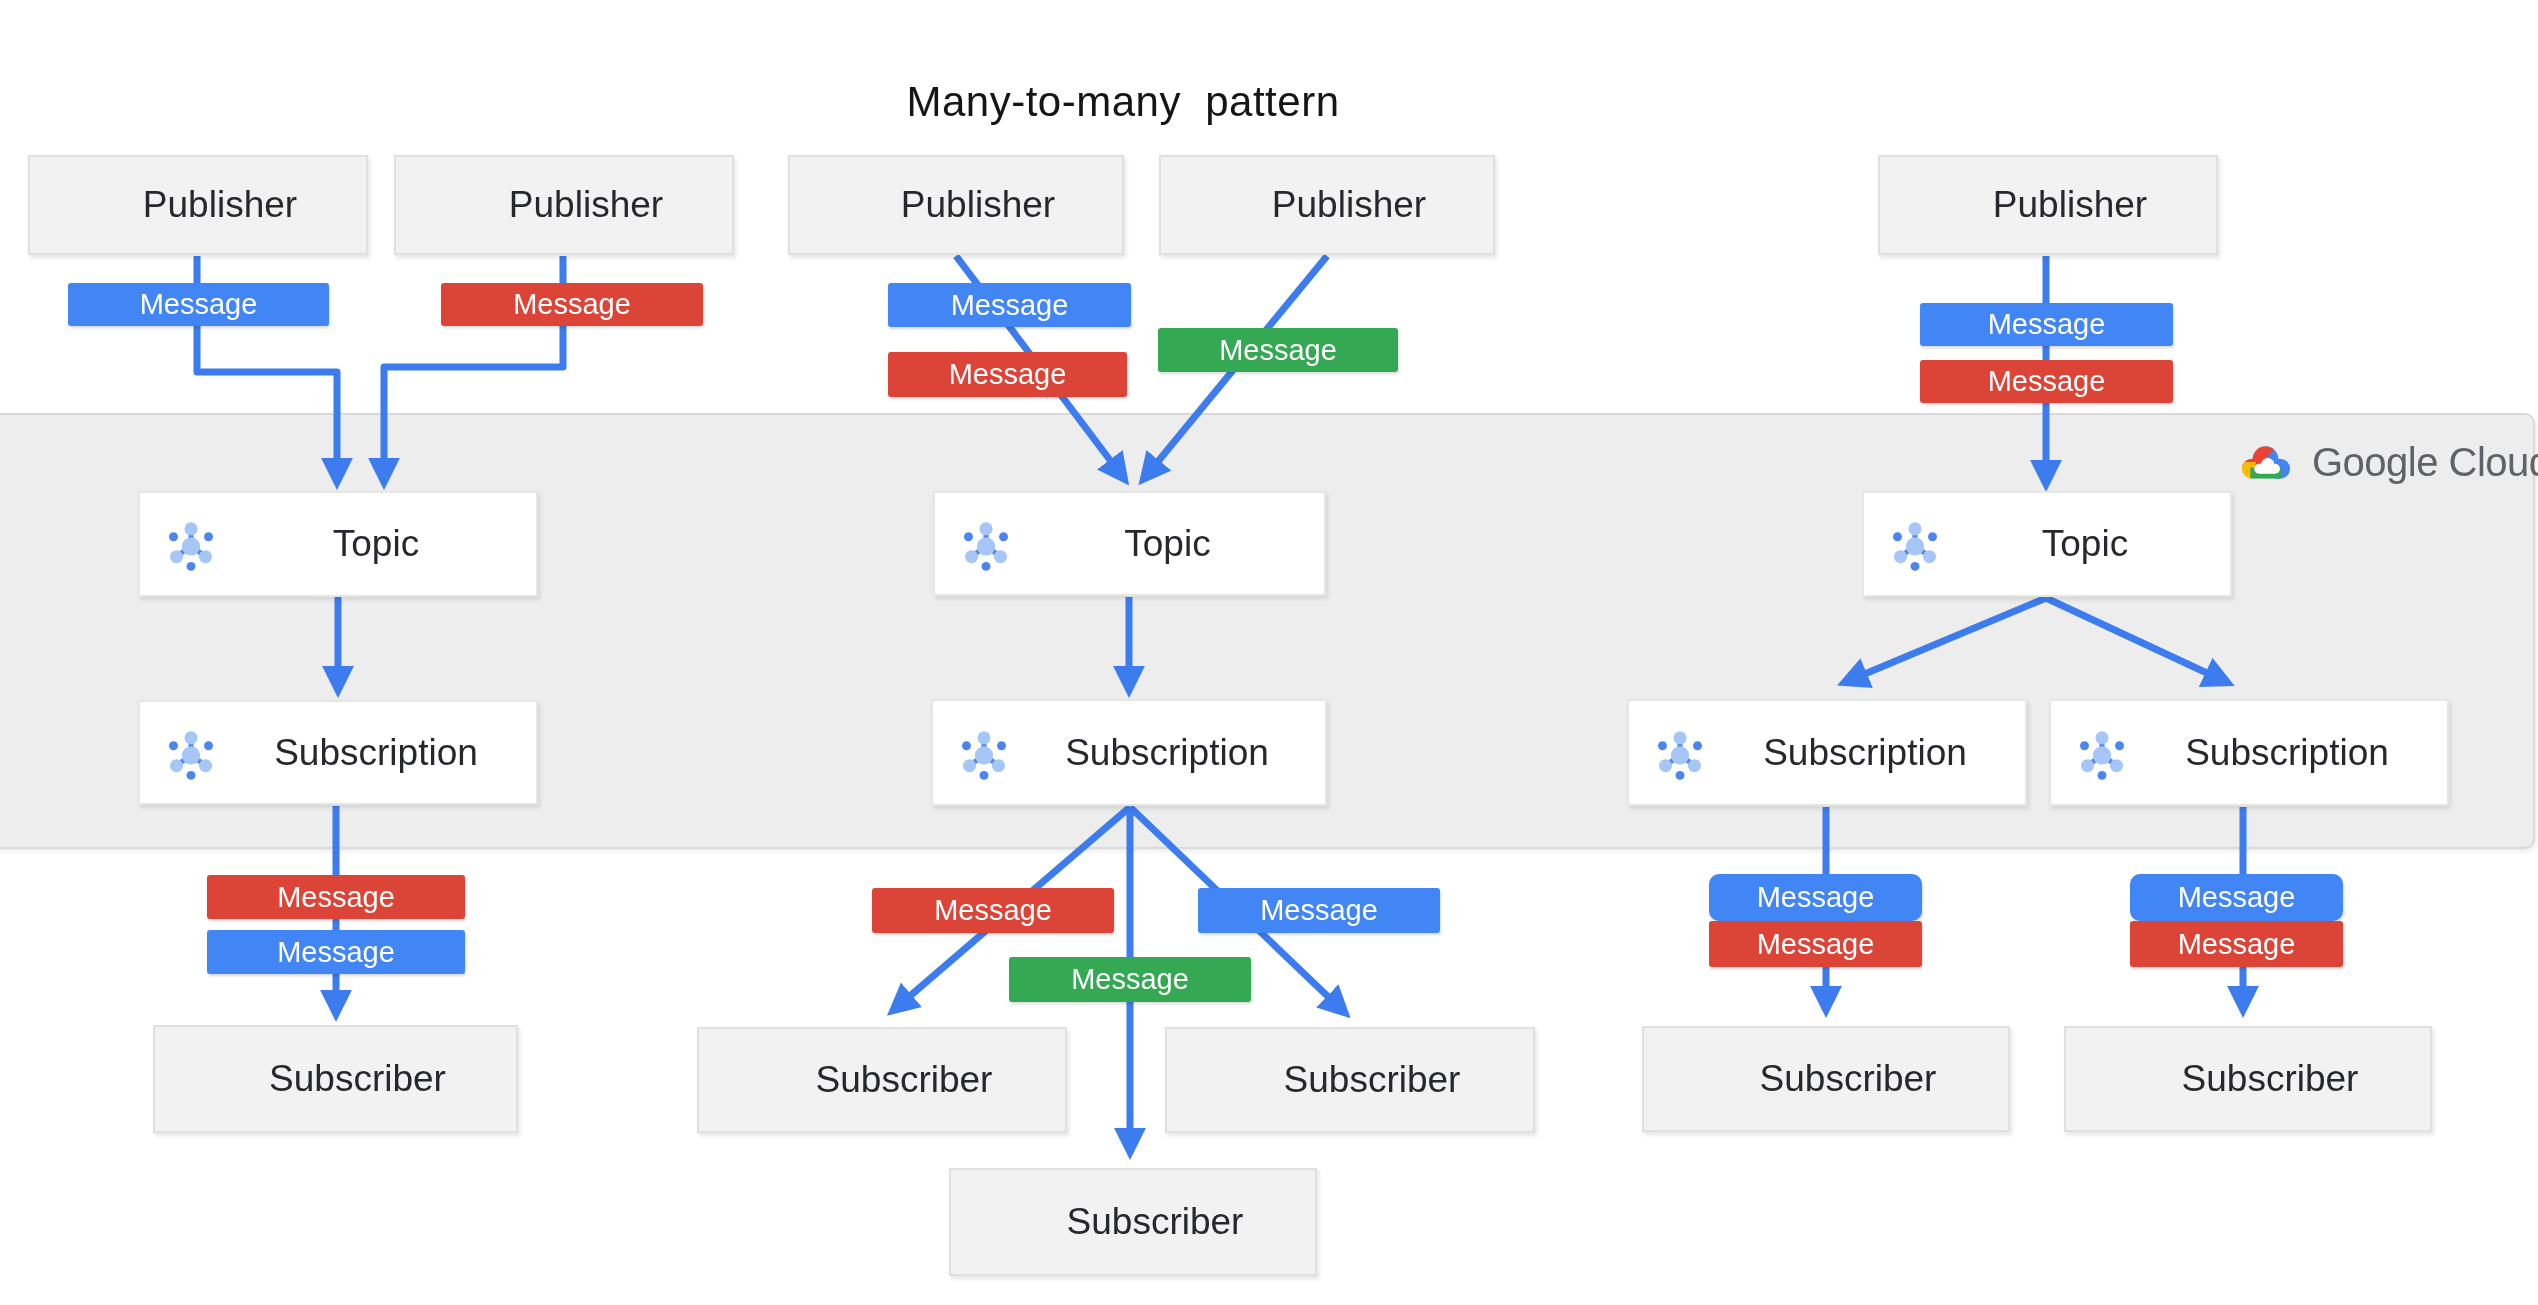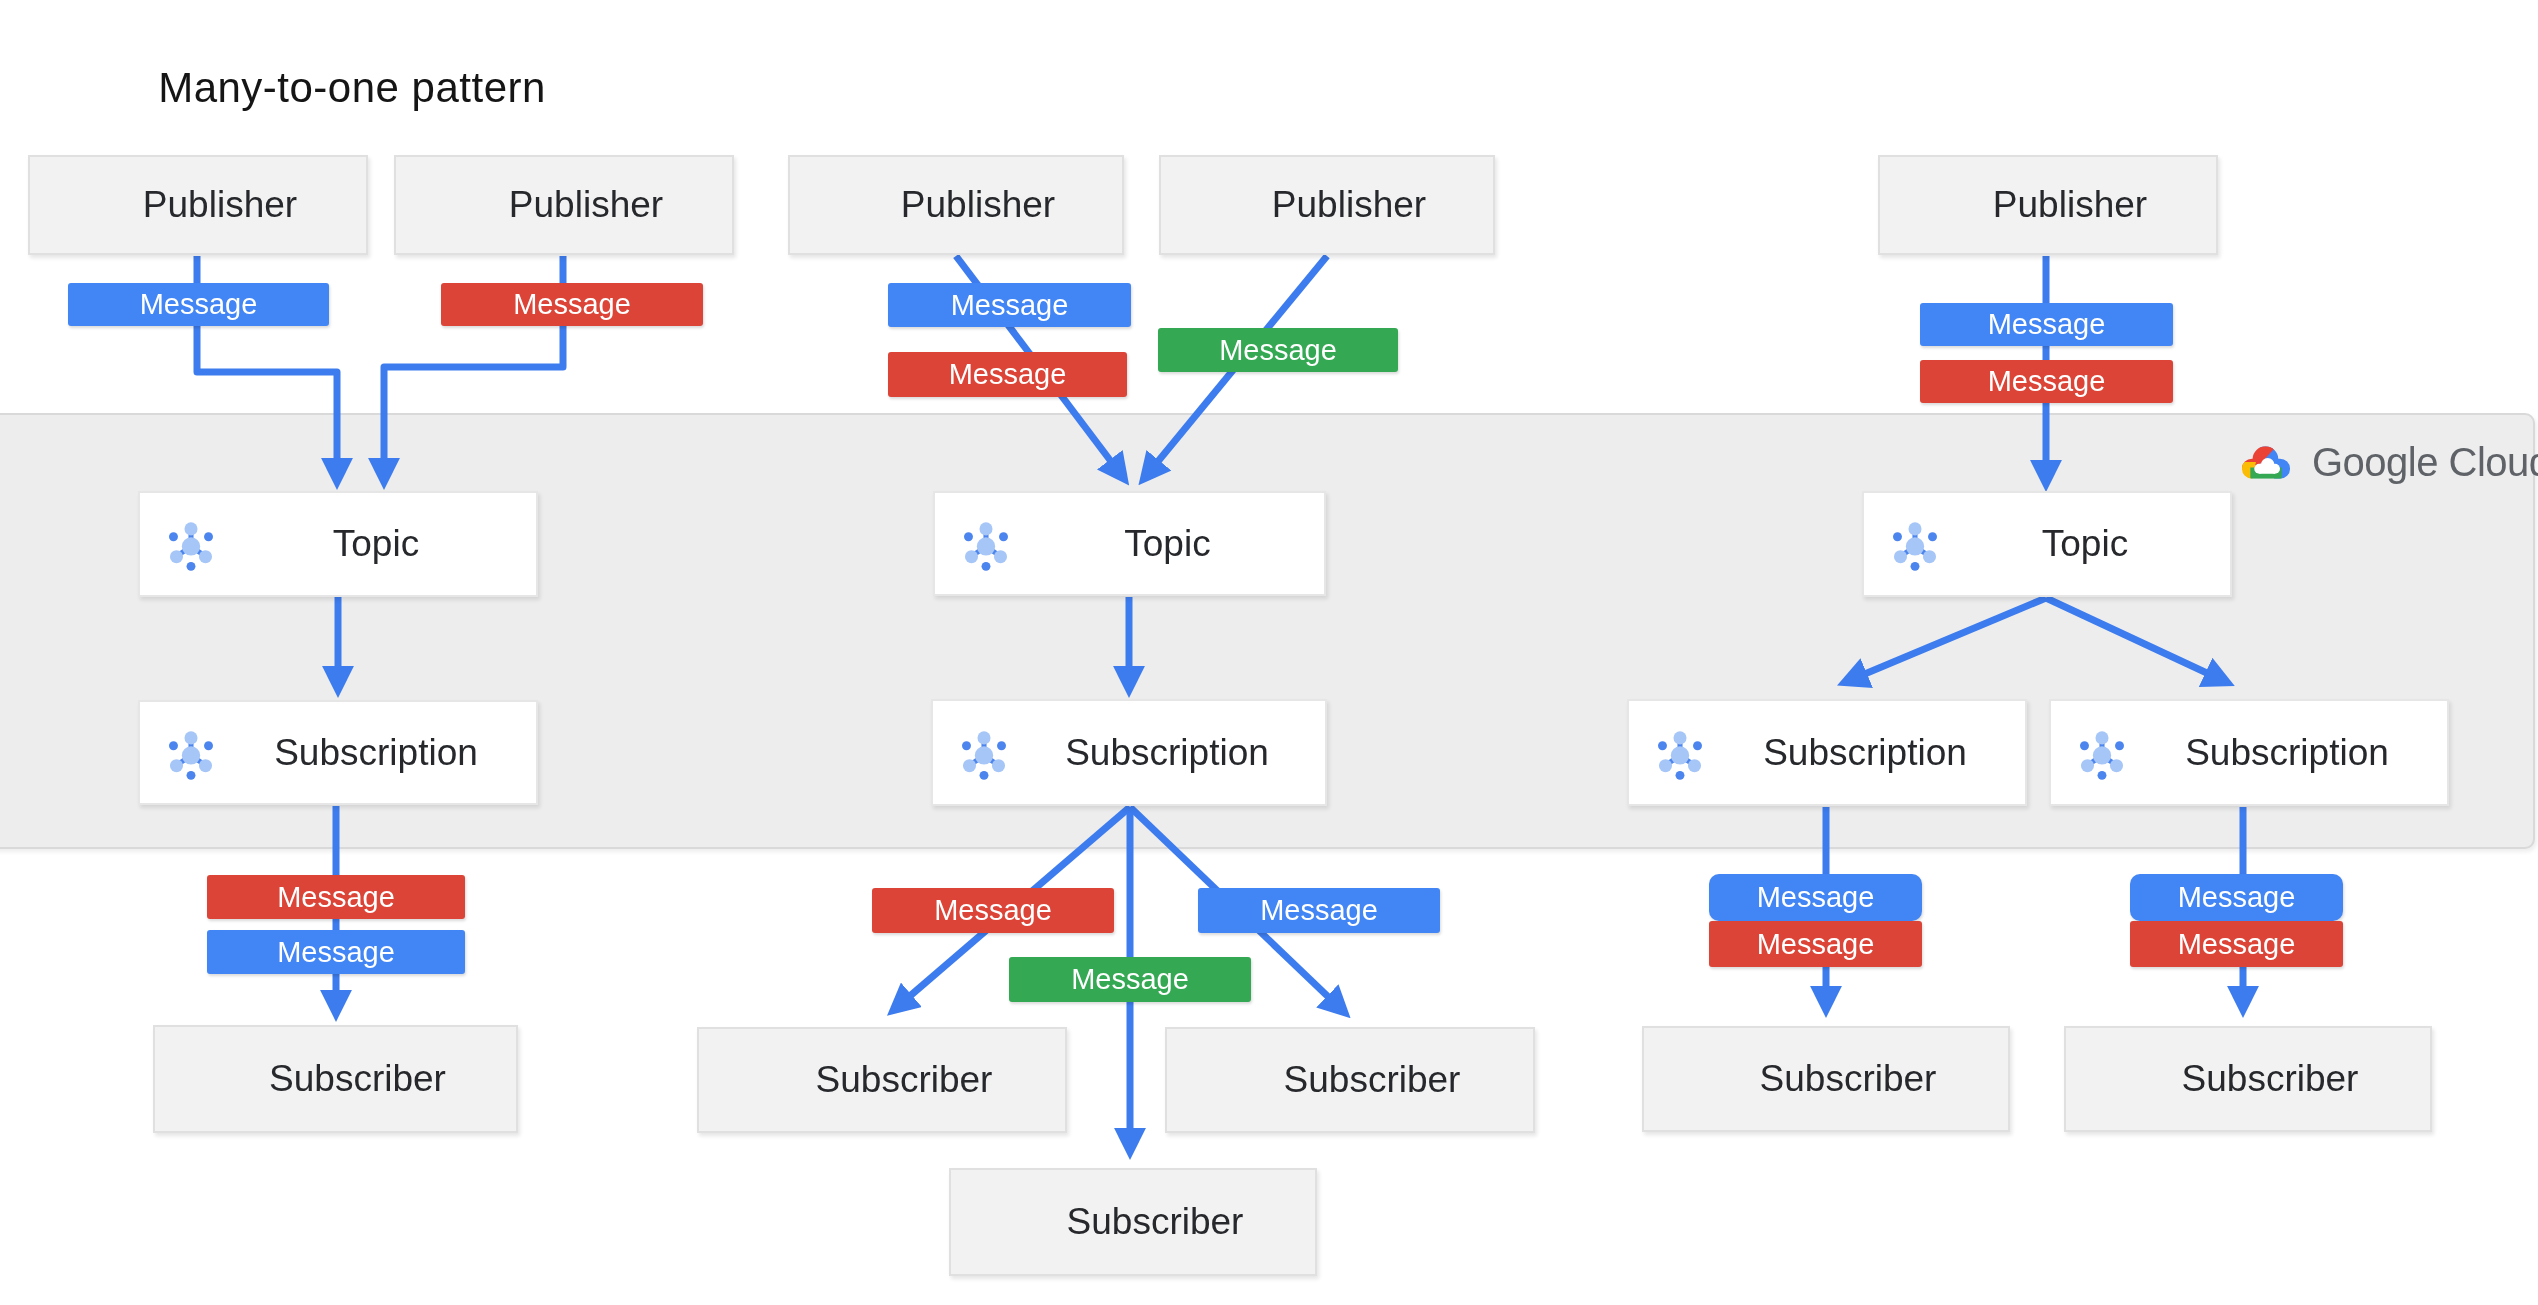--- a/index.html
+++ b/index.html
@@ -96,21 +96,21 @@
     <path class="flow" marker-end="url(#arr)" d="M1130 807 L1130 1148"></path>
     <path class="flow" marker-end="url(#arr)" d="M1130 807 L1342 1010"></path>
 
     <path class="flow" marker-end="url(#arr)" d="M2046 256 L2046 480"></path>
     <path class="flow" marker-end="url(#arr)" d="M2046 598 L1848 681"></path>
     <path class="flow" marker-end="url(#arr)" d="M2046 598 L2224 681"></path>
     <path class="flow" marker-end="url(#arr)" d="M1826 807 L1826 1006"></path>
     <path class="flow" marker-end="url(#arr)" d="M2243 807 L2243 1006"></path>
   </svg>
 
-  <div class="title" style="left:122px;top:64px;width:460px;">Many-to-one pattern</div>
+  <div class="title" style="left:893px;top:78px;width:460px;">Many-to-many  pattern</div>
 
   <div class="node gray" style="left:28px;top:155px;width:340px;height:100px;">
       <span>Publisher</span>
     </div>
   <div class="node gray" style="left:394px;top:155px;width:340px;height:100px;">
       <span>Publisher</span>
     </div>
   <div class="chip blue" style="left:68px;top:283px;width:261px;height:43px;">Message</div>
   <div class="chip red" style="left:441px;top:283px;width:262px;height:43px;">Message</div>
   <div class="node white" style="left:138px;top:491px;width:400px;height:106px;">

